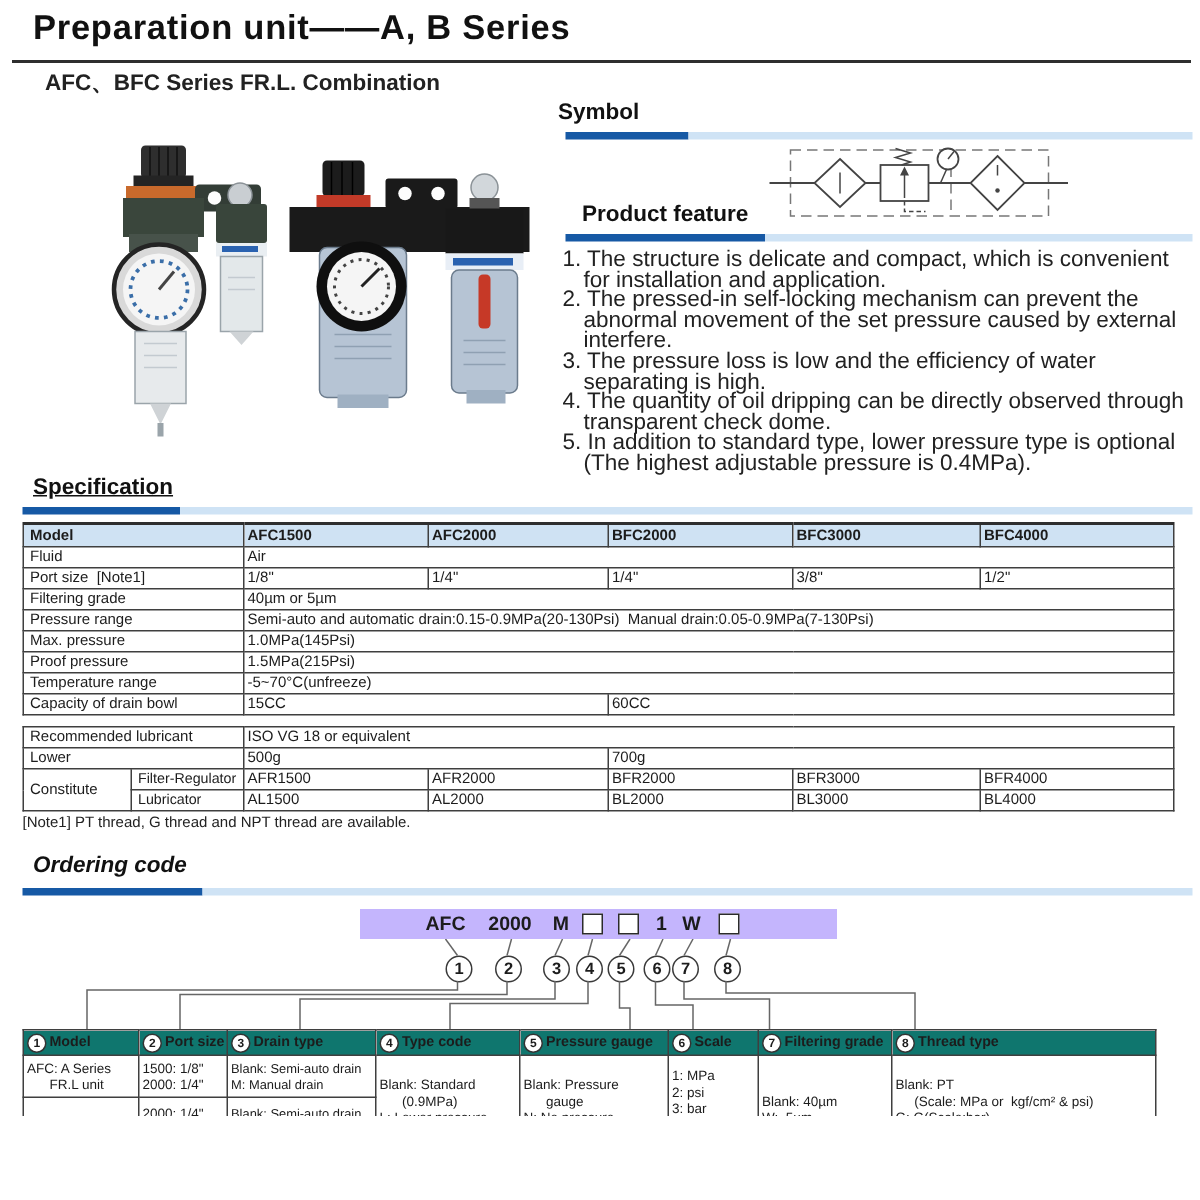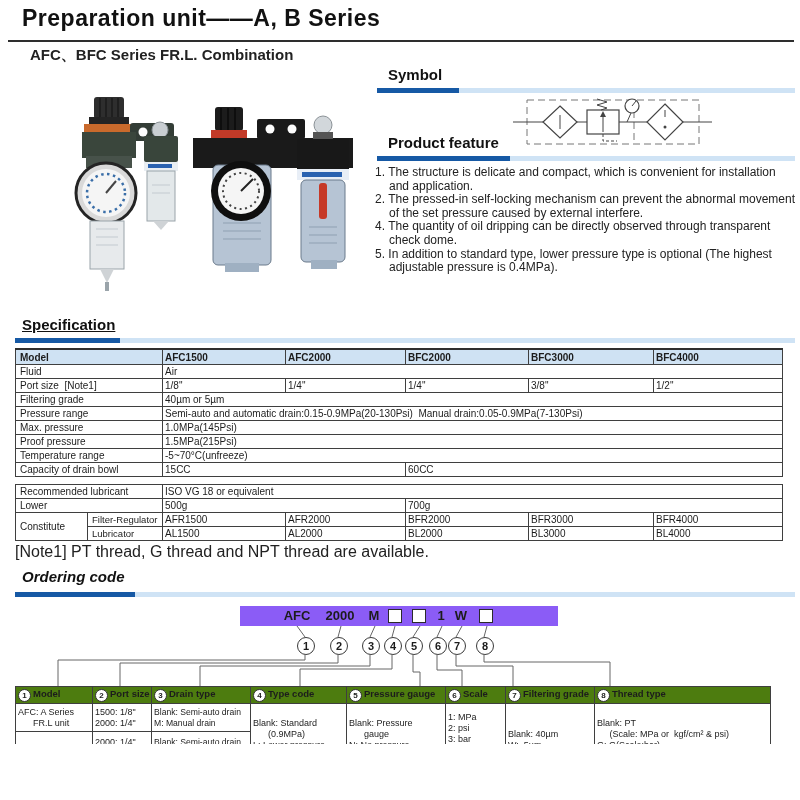--- a/index.html
+++ b/index.html
@@ -10,46 +10,46 @@
   
   .page-title{font-size:23px;font-weight:bold;letter-spacing:.5px;color:#111;}
   .page-subtitle{font-size:15px;font-weight:bold;color:#222;}
   .title-rule{height:2px;background:#2e2e2e;}
   .sec-head{font-size:15px;font-weight:bold;color:#111;}
   .sec-bar{display:flex;height:5px;}
   .sec-bar .dark{background:#1659a5;}
   .sec-bar .lite{background:#cfe3f5;flex:1;}
 
   
-  .features{width:422px;font-size:12px;line-height:13.6px;color:#222;}
+  .features{width:422px;font-size:15px;line-height:13.6px;color:#222;}
   .feat{padding-left:14px;text-indent:-14px;}
 
   
   table.spec{border-collapse:collapse;table-layout:fixed;}
   .spec td{border:1px solid #3f3f3f;font-size:10px;height:13px;line-height:11px;
            padding:0 2px;overflow:hidden;white-space:nowrap;}
   .spec tr.hdr td{background:#cfe2f3;font-weight:bold;height:14px;border-top:2px solid #2e2e2e;}
   .spec td.lbl{text-align:left;padding-left:4px;}
   .spec td.sm{font-size:9.5px;}
-  .note-line{font-size:16px;color:#222;}
-
-  
-  .code-strip{background:#8b5cf6;}
+  .note-line{font-size:10px;color:#222;}
+
+  
+  .code-strip{background:#c4b5fd;}
   .code-text{position:absolute;top:0;height:20px;line-height:20px;font-size:13px;
              font-weight:bold;transform:translateX(-50%);}
   .code-box{position:absolute;top:3px;width:12px;height:12px;border:1.5px solid #2b2b2b;
             background:#fff;transform:translateX(-50%);}
   .bigcirc{position:absolute;width:16px;height:16px;border:1px solid #3a3a3a;border-radius:50%;
            background:#fff;font-size:11px;font-weight:bold;line-height:16px;text-align:center;}
 
   
   table.legend{border-collapse:collapse;table-layout:fixed;}
   .legend td{border:1px solid #3f3f3f;font-size:9px;line-height:11px;padding:1px 2px;
              vertical-align:middle;text-align:left;overflow:hidden;}
-  .legend tr.hdr td{background:#4d7c0f;font-weight:bold;font-size:9.5px;height:14px;
+  .legend tr.hdr td{background:#0f766e;font-weight:bold;font-size:9.5px;height:14px;
                     white-space:nowrap;vertical-align:middle;}
   .legend td.multi{white-space:pre-line;}
   .legend td.tight{font-size:8.6px;}
   .mincirc{display:inline-block;width:11px;height:11px;border:1px solid #333;border-radius:50%;
            background:#fff;font-size:8px;font-weight:bold;line-height:11px;text-align:center;
            margin-right:2px;vertical-align:-1px;}
 </style>
 </head>
 <body>
 
@@ -118,21 +118,21 @@
     <rect x="112" y="64" width="52" height="11" fill="#e8eef6"></rect>
     <rect x="117" y="67" width="40" height="5" fill="#2a62b0"></rect>
     <rect x="116" y="75" width="44" height="82" rx="5" fill="#b6c4d4" stroke="#6b7b8c"></rect>
     <rect x="134" y="78" width="8" height="36" rx="3" fill="#c63927"></rect>
     <line x1="124" y1="122" x2="152" y2="122" stroke="#8fa0b2"></line>
       <line x1="124" y1="130" x2="152" y2="130" stroke="#8fa0b2"></line>
     <line x1="124" y1="138" x2="152" y2="138" stroke="#8fa0b2"></line>
     <rect x="126" y="155" width="26" height="9" fill="#9fb0c2"></rect>
   </svg>
 
-  <div class="abs sec-head" style="left:388px;top:66px;">Symbol</div>
+  <div class="abs sec-head" style="left:372px;top:66px;">Symbol</div>
   <div class="abs sec-bar" style="left:377px;top:88px;width:418px;">
     <div class="dark" style="width:82px;"></div>
       <div class="lite"></div>
   </div>
 
   <svg class="abs" style="left:505px;top:96px;" width="215" height="56" viewBox="0 0 215 56">
     <rect x="22" y="4" width="172" height="44" fill="none" stroke="#777" stroke-dasharray="7 4"></rect>
     <line x1="129" y1="4" x2="129" y2="48" stroke="#777" stroke-dasharray="7 4"></line>
     <line x1="8" y1="26" x2="207" y2="26" stroke="#444" stroke-width="1.2"></line>
     <polygon points="55,10 72,26 55,42 38,26" fill="#fff" stroke="#444" stroke-width="1.2"></polygon>
@@ -151,20 +151,21 @@
   </svg>
 
   <div class="abs sec-head" style="left:388px;top:134px;">Product feature</div>
   <div class="abs sec-bar" style="left:377px;top:156px;width:418px;">
     <div class="dark" style="width:133px;"></div>
       <div class="lite"></div>
   </div>
   <div class="abs features" style="left:375px;top:166px;">
     <div class="feat">1. The structure is delicate and compact, which is convenient for installation and application.</div>
     <div class="feat">2. The pressed-in self-locking mechanism can prevent the abnormal movement of the set pressure caused by external interfere.</div>
+    <div class="feat">3. The pressure loss is low and the efficiency of water separating is high.</div>
     <div class="feat">4. The quantity of oil dripping can be directly observed through transparent check dome.</div>
     <div class="feat">5. In addition to standard type, lower pressure type is optional (The highest adjustable pressure is 0.4MPa).</div>
   </div>
 
   <div class="abs sec-head" style="left:22px;top:316px;text-decoration:underline;">Specification</div>
   <div class="abs sec-bar" style="left:15px;top:338px;width:780px;">
     <div class="dark" style="width:105px;"></div>
       <div class="lite"></div>
   </div>
 

